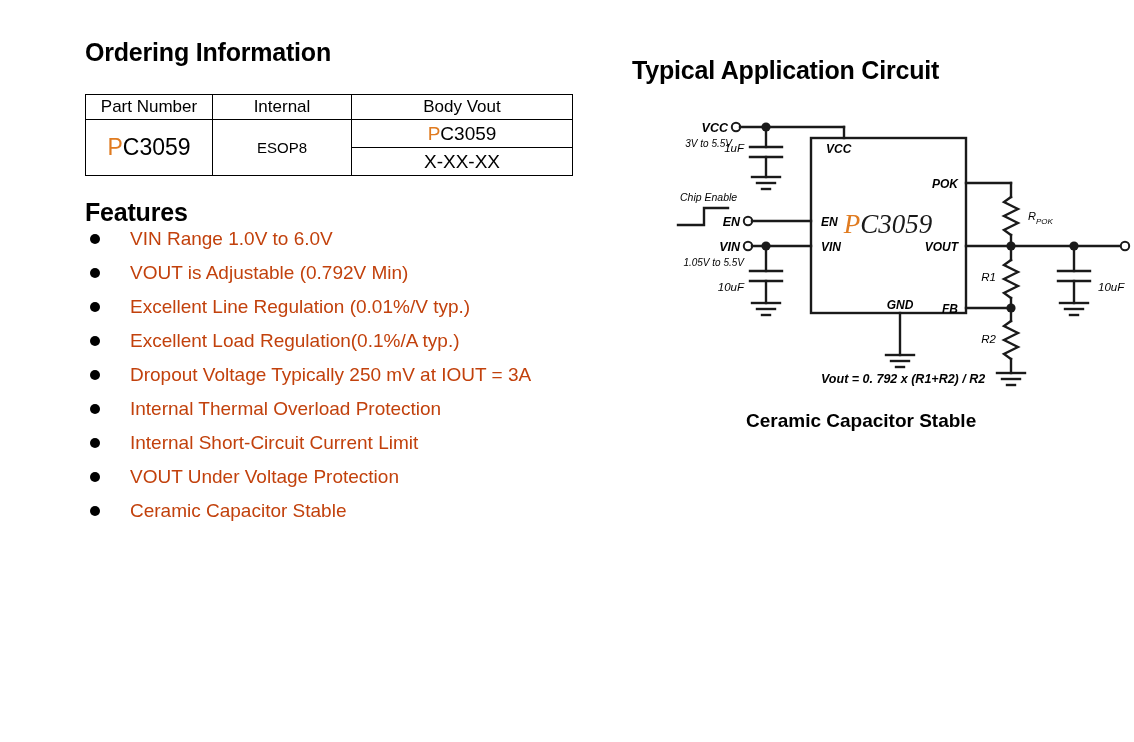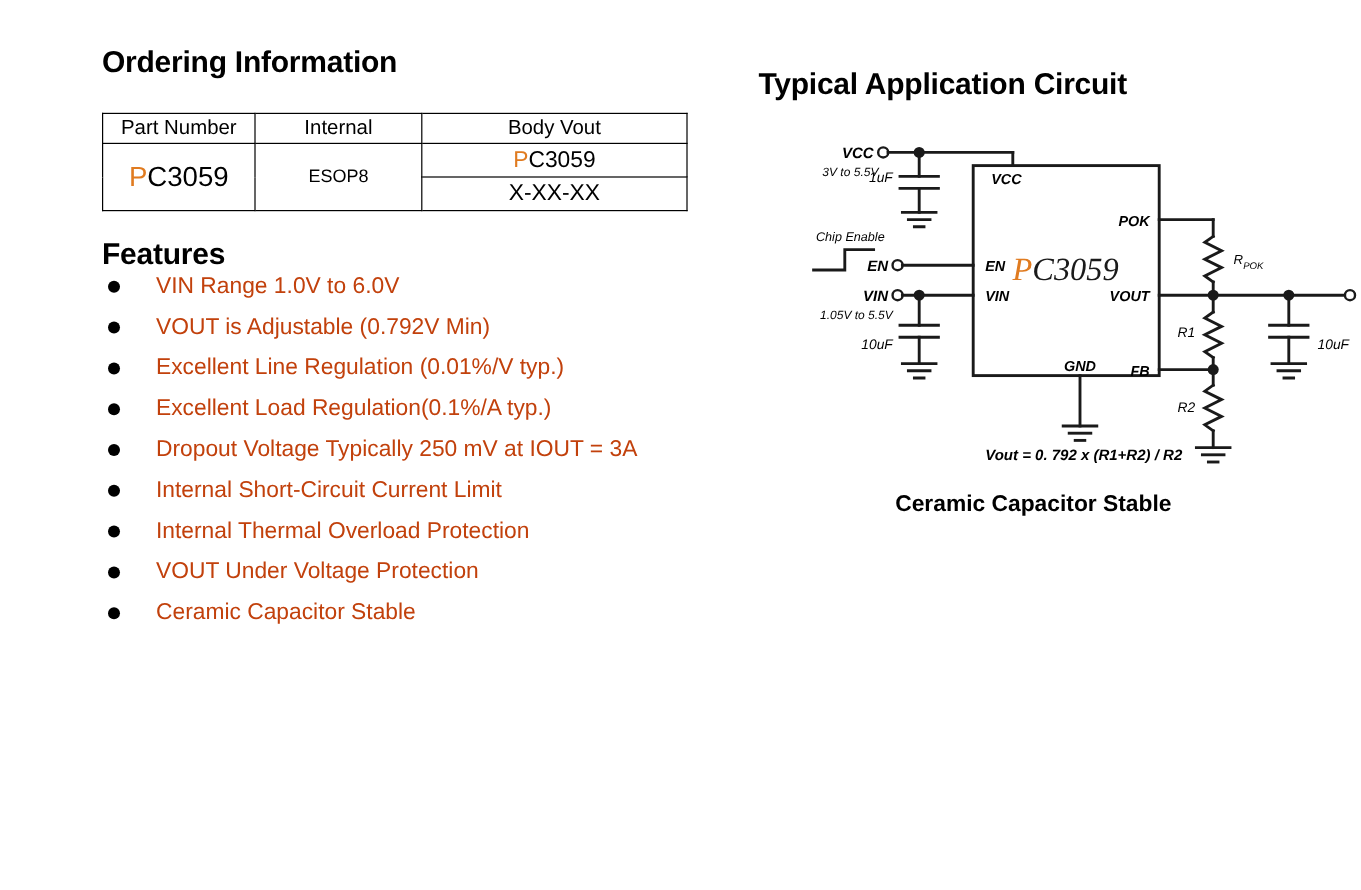--- a/index.html
+++ b/index.html
@@ -134,22 +134,22 @@
   </table>
 
 <div class="section-title" id="features-title">Features</div>
 
 <ul id="features-list">
   <li><span class="bullet"></span><span>VIN Range 1.0V to 6.0V</span></li>
   <li><span class="bullet"></span><span>VOUT is Adjustable (0.792V Min)</span></li>
   <li><span class="bullet"></span><span>Excellent Line Regulation (0.01%/V typ.)</span></li>
   <li><span class="bullet"></span><span>Excellent Load Regulation(0.1%/A typ.)</span></li>
   <li><span class="bullet"></span><span>Dropout Voltage Typically 250 mV at IOUT = 3A</span></li>
+  <li><span class="bullet"></span><span>Internal Thermal Overload Protection</span></li>
   <li><span class="bullet"></span><span>Internal Short-Circuit Current Limit</span></li>
-  <li><span class="bullet"></span><span>Internal Thermal Overload Protection</span></li>
   <li><span class="bullet"></span><span>VOUT Under Voltage Protection</span></li>
   <li><span class="bullet"></span><span>Ceramic Capacitor Stable</span></li>
 </ul>
 
 <div class="section-title" id="circuit-title">Typical Application Circuit</div>
 
 <div id="circuit-wrap">
 <svg id="circuit-svg" width="504" height="300" viewBox="0 0 504 300" xmlns="http://www.w3.org/2000/svg" font-family="Liberation Sans, sans-serif">
 
   <g stroke="#1a1a1a" stroke-width="2.4" fill="none" stroke-linecap="square">

